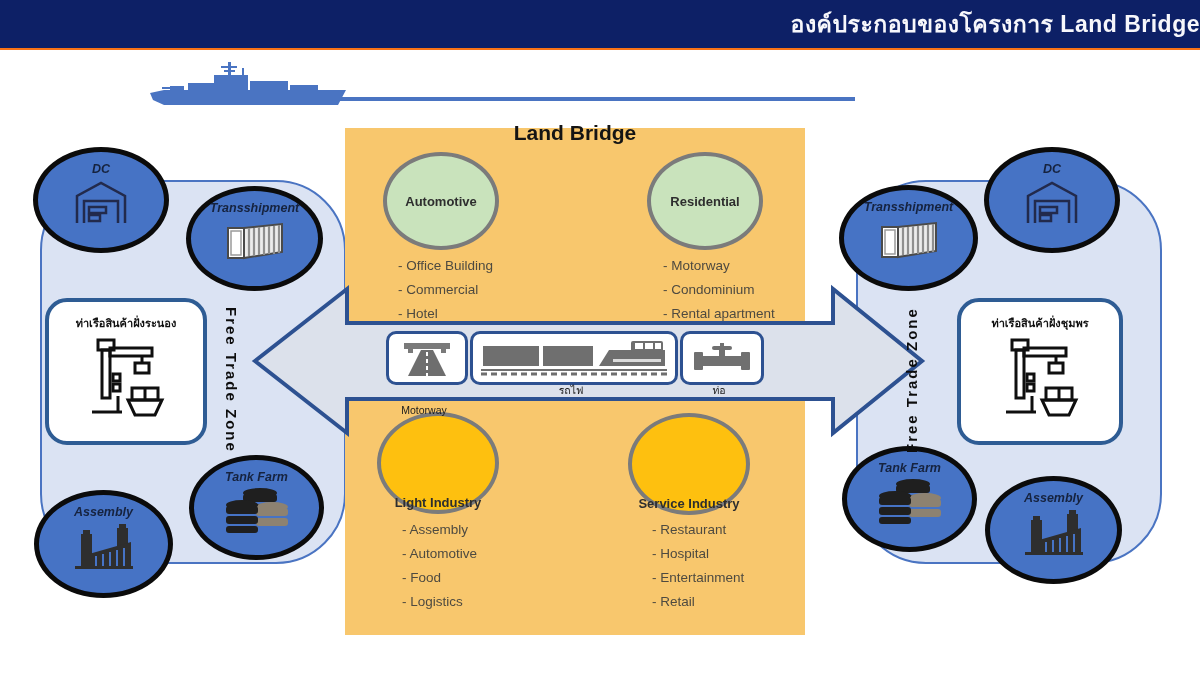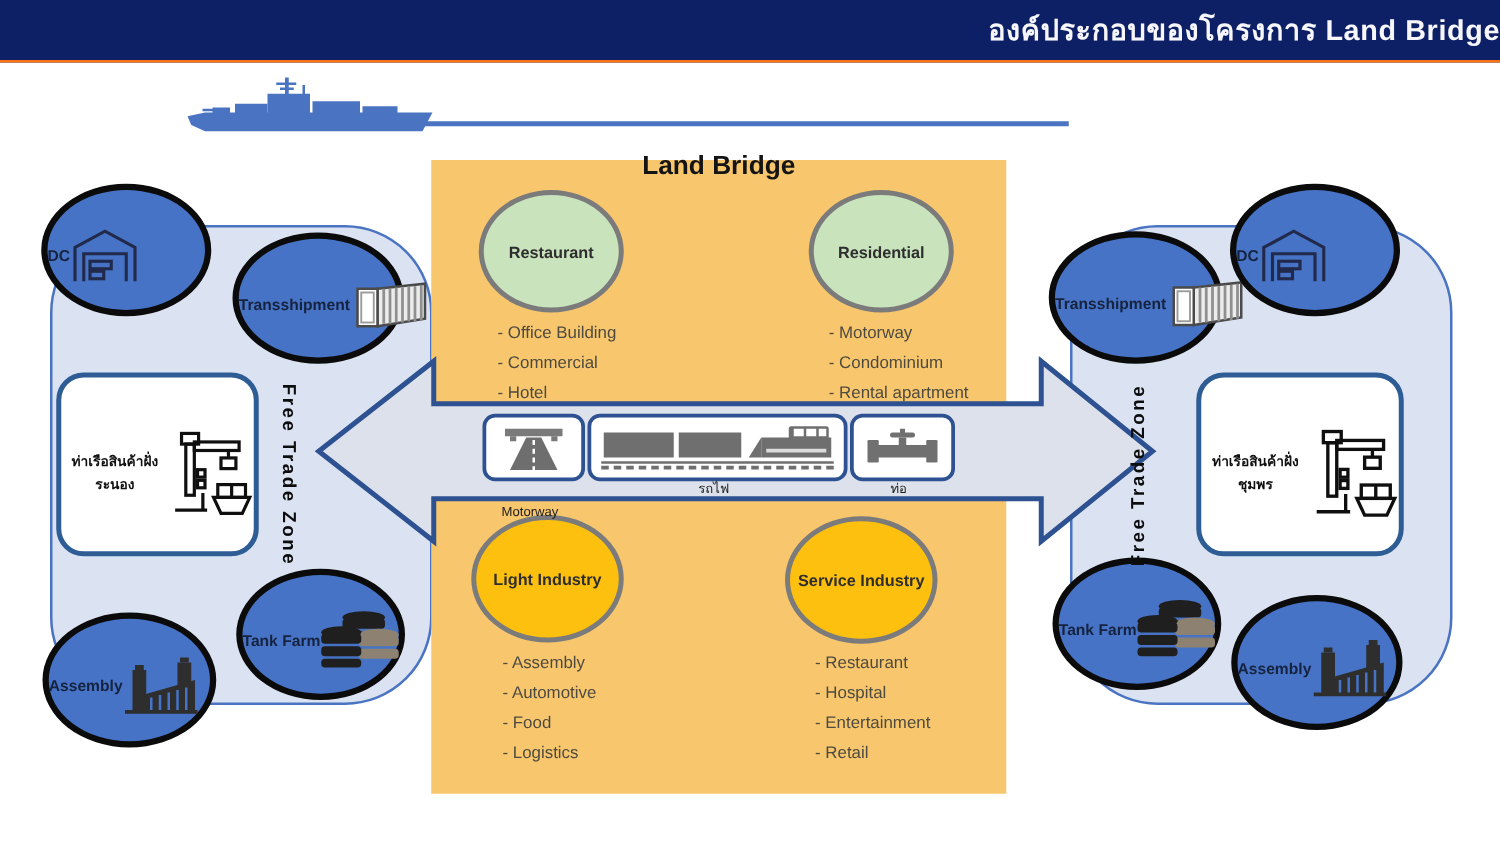--- a/index.html
+++ b/index.html
@@ -18,42 +18,42 @@
   
   .blob{width:302px;height:380px;background:#dbe3f3;border:2px solid #4a74c2;border-radius:70px;z-index:1;}
 
   
   .panel{left:345px;top:128px;width:460px;height:507px;background:#f8c76d;z-index:1;}
   .lb-title{left:345px;top:121px;width:460px;text-align:center;font-size:21px;font-weight:700;color:#141414;z-index:2;}
 
   .zone-ellipse{border-radius:50%;display:flex;align-items:center;justify-content:center;
                 border:4px solid #7b7b7b;z-index:2;text-align:center;font-weight:700;font-size:13px;color:#2e2e2e;}
   .zone-green{background:#c9e3bc;}
-  .zone-yellow{background:#fec00f;}
+  .zone-yellow{background:#fec00f;align-items:flex-end;}
 
   .zone-list{z-index:2;list-style:none;margin:14px;padding:0;font-size:13.5px;color:#4e4a40;}
   .zone-list li{margin-bottom:9px;line-height:15px;}
 
   
   .arrow-svg{left:248px;top:280px;z-index:2;}
 
   
   .tbox{background:#ffffff;border:3px solid #2d5191;border-radius:10px;z-index:3;
         display:flex;align-items:center;justify-content:center;}
   .tlabel{z-index:3;text-align:center;font-size:10.5px;color:#1c1c1c;}
 
   
   .circle{background:#4673c5;border:5px solid #0b0b0b;border-radius:50%;z-index:3;
-          display:flex;flex-direction:row;align-items:center;box-sizing:border-box;padding-top:10px;}
+          display:flex;flex-direction:column;align-items:center;box-sizing:border-box;padding-top:10px;font-style:italic;}
   .circle-label{font-size:12.5px;font-weight:700;color:#16233f;white-space:nowrap;}
   .circle .icon{margin-top:3px;}
 
   
   .port-box{background:#ffffff;border:4px solid #2e5c94;border-radius:22px;z-index:3;
-            display:flex;flex-direction:row;align-items:center;box-sizing:border-box;padding-top:12px;}
+            display:flex;flex-direction:column;align-items:center;box-sizing:border-box;padding-top:12px;}
   .port-label{font-size:11px;font-weight:700;color:#101010;text-align:center;}
 
   
   .ftz{z-index:4;writing-mode:vertical-rl;font-size:15px;font-weight:700;color:#0d0d0d;
        letter-spacing:2px;display:flex;align-items:center;justify-content:center;white-space:nowrap;}
   .ftz.flip{transform:rotate(180deg);}
 </style>
 </head>
 <body>
 
@@ -80,21 +80,21 @@
     </g>
   </svg>
 
   <div class="abs blob" style="left:40px;top:180px;"></div>
   <div class="abs blob" style="left:856px;top:180px;"></div>
 
   <div class="abs panel"></div>
   <div class="abs lb-title">Land Bridge</div>
 
   <div class="abs zone-ellipse zone-green" style="left:383px;top:152px;width:108px;height:90px;">
-    <span>Restaurant</span>
+    <span>Automotive</span>
   </div>
   <div class="abs zone-ellipse zone-green" style="left:647px;top:152px;width:108px;height:90px;">
     <span>Residential</span>
   </div>
   <div class="abs zone-ellipse zone-yellow" style="left:377px;top:412px;width:114px;height:94px;">
     <span>Light Industry</span>
   </div>
   <div class="abs zone-ellipse zone-yellow" style="left:628px;top:413px;width:114px;height:94px;">
     <span>Service Industry</span>
   </div>

